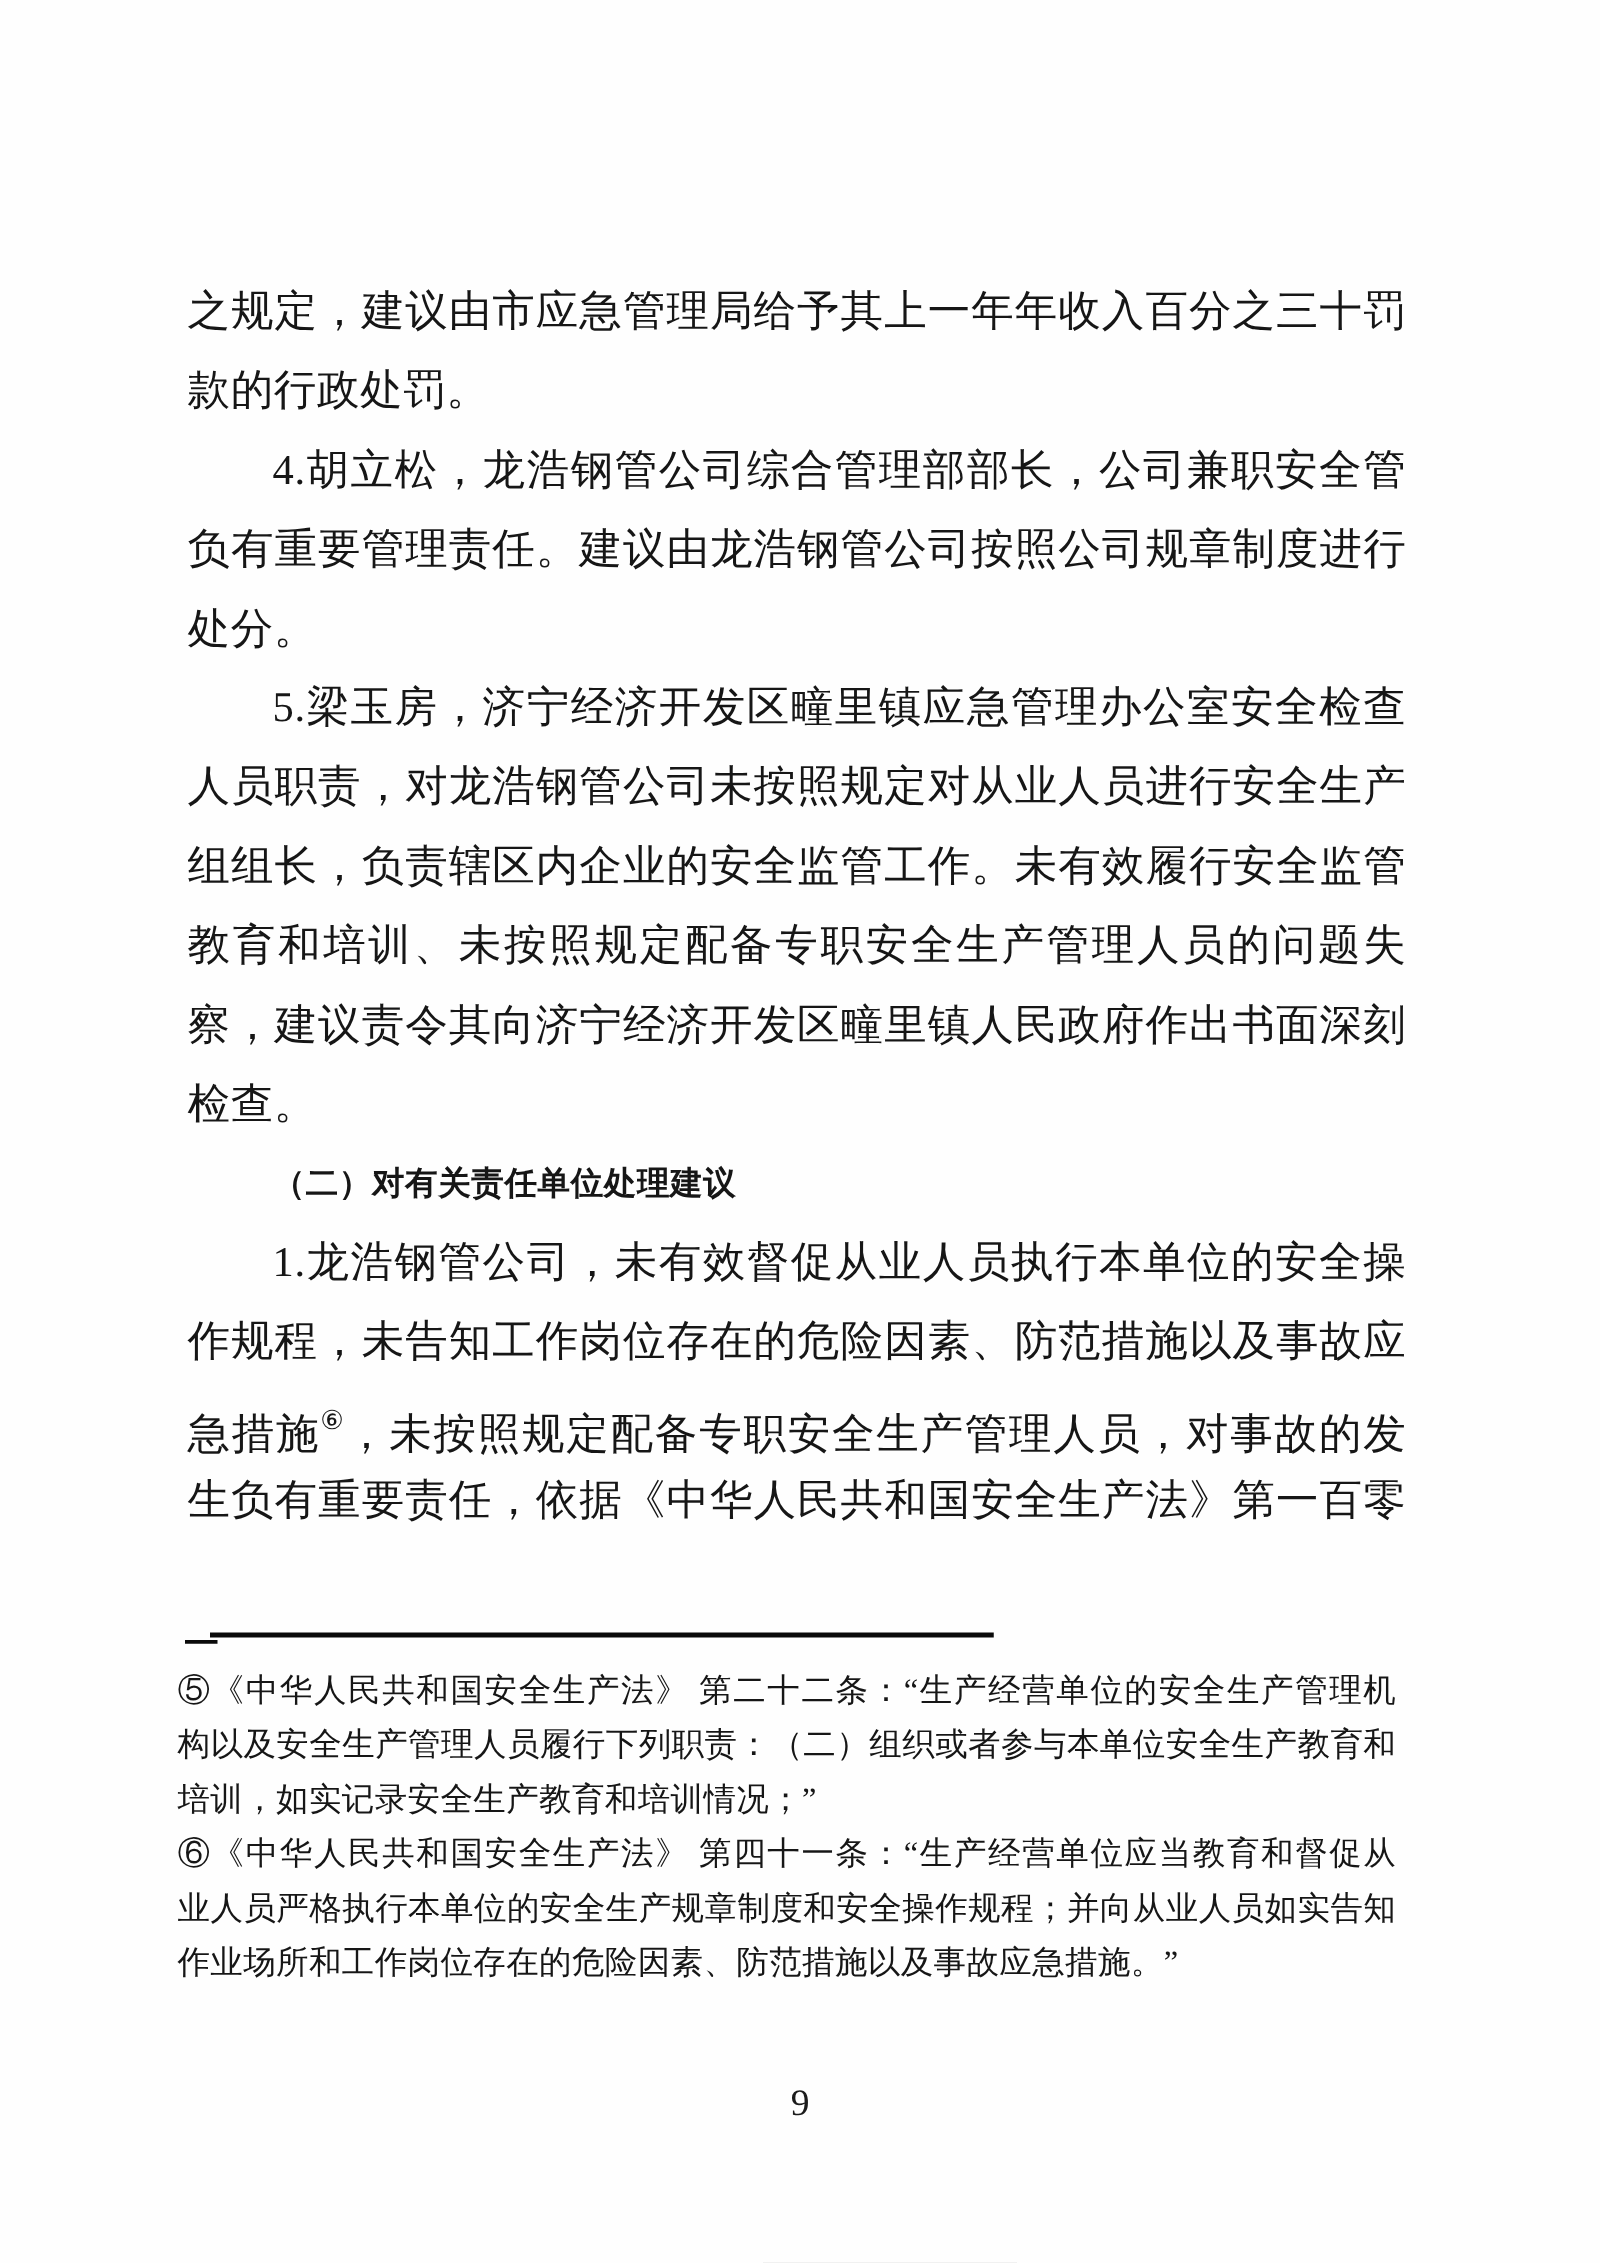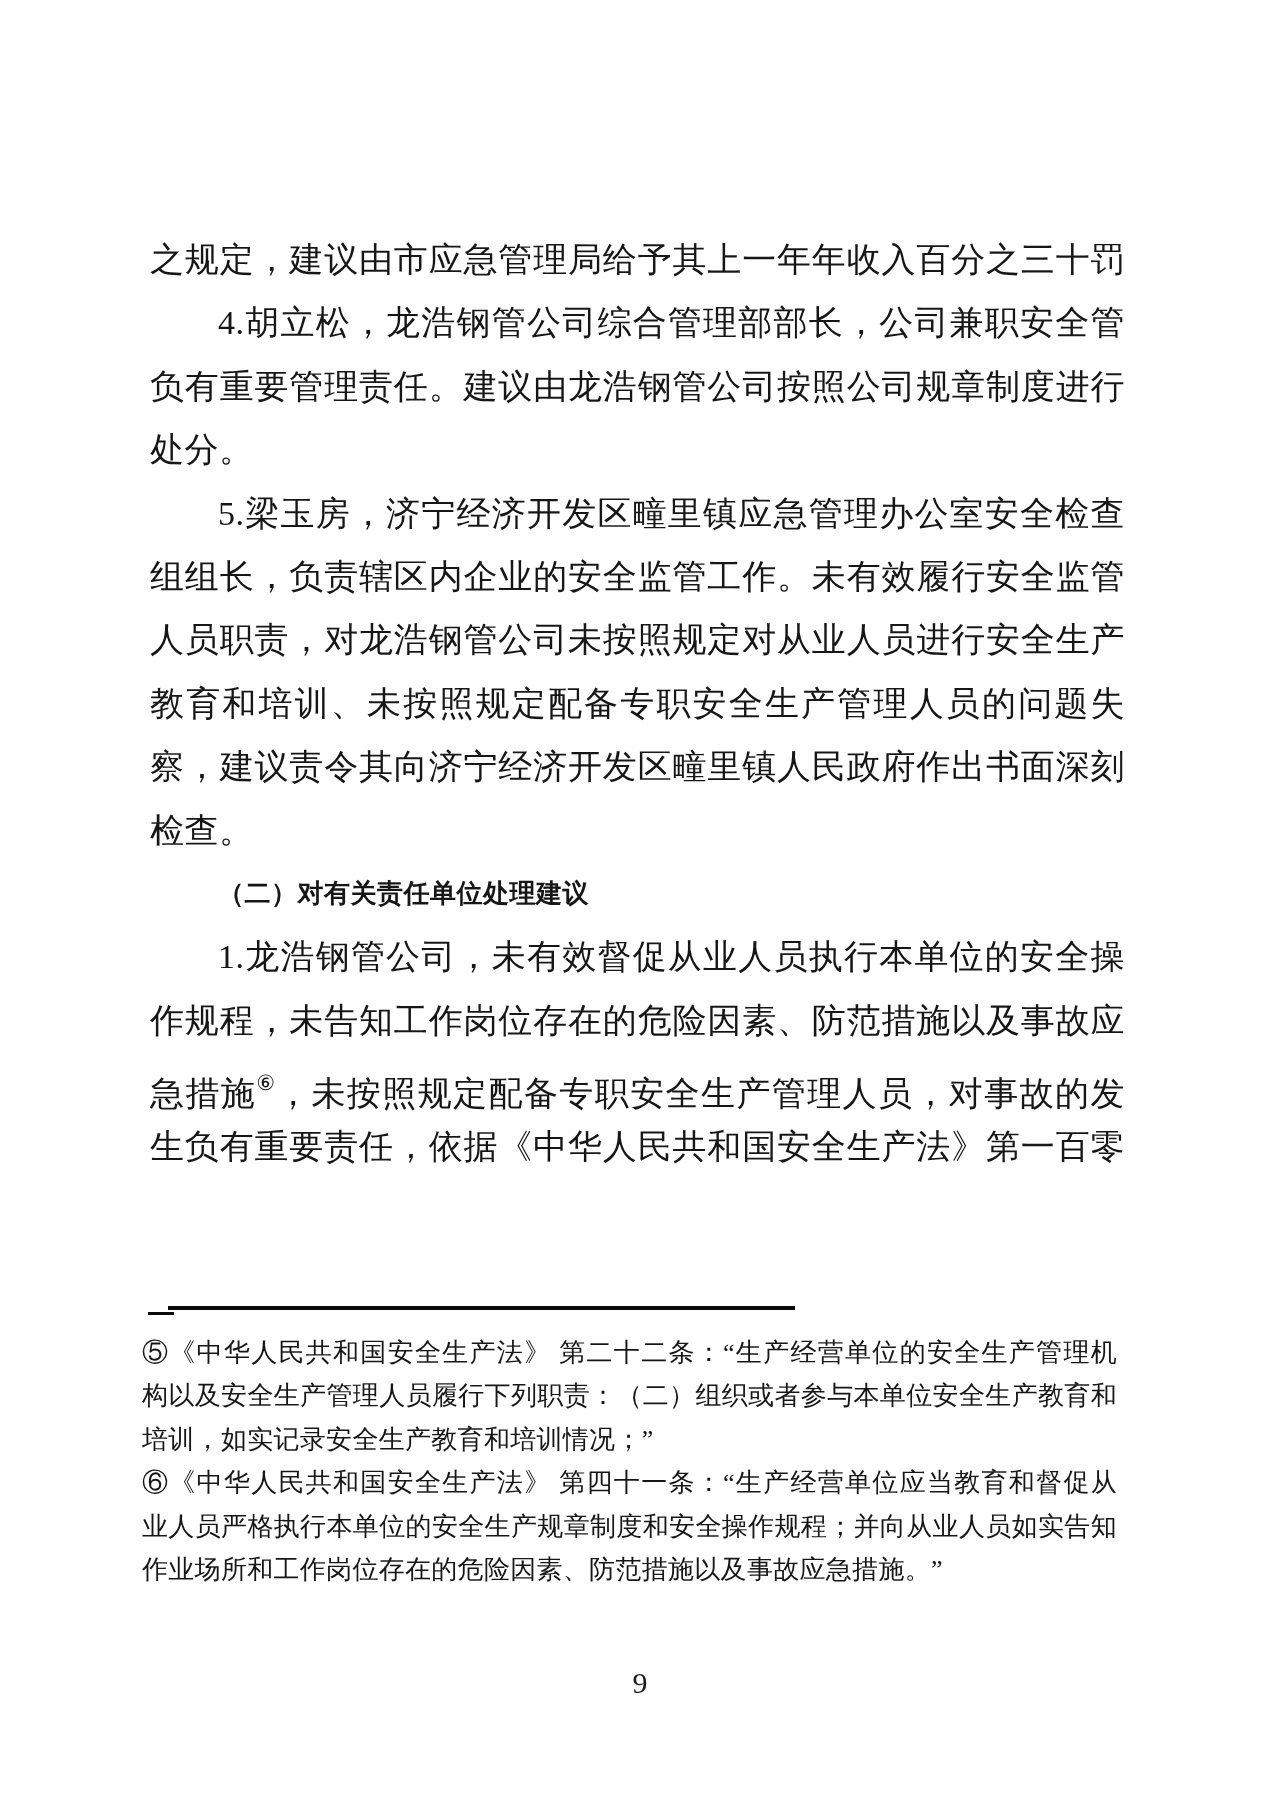--- a/index.html
+++ b/index.html
@@ -13,21 +13,21 @@
     height: 1810px;
     margin: 0 auto;
     background: #fefefe;
     color: #161616;
     font-family: "Liberation Serif", "DejaVu Serif", serif;
     overflow: hidden;
   }
   .body-block {
     position: absolute;
     left: 150px;
-    top: 228px;
+    top: 218px;
     width: 975px;
   }
   .bline {
     height: 63.4px;
     line-height: 63.4px;
     font-size: 34px;
     letter-spacing: 0.5px;
   }
   .bline.fill {
     text-align: justify;
@@ -87,26 +87,27 @@
     color: #1b1b1b;
   }
 </style>
 </head>
 <body>
 
 <div class="page">
 
   <main class="body-block">
       <div class="bline fill"><span class="seg">之规定，建议由市应急管理局给予其上一年年收入百分之三十罚</span></div>
+      <div class="bline"><span class="seg">款的行政处罚。</span></div>
       <div class="bline indent fill"><span class="seg">4.胡立松，龙浩钢管公司综合管理部部长，公司兼职安全管</span></div>
       <div class="bline fill"><span class="seg">负有重要管理责任。建议由龙浩钢管公司按照公司规章制度进行</span></div>
       <div class="bline"><span class="seg">处分。</span></div>
       <div class="bline indent fill"><span class="seg">5.梁玉房，济宁经济开发区疃里镇应急管理办公室安全检查</span></div>
+      <div class="bline fill"><span class="seg">人员职责，对龙浩钢管公司未按照规定对从业人员进行安全生产</span></div>
       <div class="bline fill"><span class="seg">组组长，负责辖区内企业的安全监管工作。未有效履行安全监管</span></div>
-      <div class="bline fill"><span class="seg">人员职责，对龙浩钢管公司未按照规定对从业人员进行安全生产</span></div>
       <div class="bline fill"><span class="seg">教育和培训、未按照规定配备专职安全生产管理人员的问题失</span></div>
       <div class="bline fill"><span class="seg">察，建议责令其向济宁经济开发区疃里镇人民政府作出书面深刻</span></div>
       <div class="bline"><span class="seg">检查。</span></div>
       <div class="bline indent bold"><span class="seg">（二）对有关责任单位处理建议</span></div>
       <div class="bline indent fill"><span class="seg">1.龙浩钢管公司，未有效督促从业人员执行本单位的安全操</span></div>
       <div class="bline fill"><span class="seg">作规程，未告知工作岗位存在的危险因素、防范措施以及事故应</span></div>
       <div class="bline fill"><span class="seg">急措施</span><span class="sup">⑥</span><span class="seg">，未按照规定配备专职安全生产管理人员，对事故的发</span></div>
       <div class="bline fill"><span class="seg">生负有重要责任，依据《中华人民共和国安全生产法》第一百零</span></div>
     </main>
 

